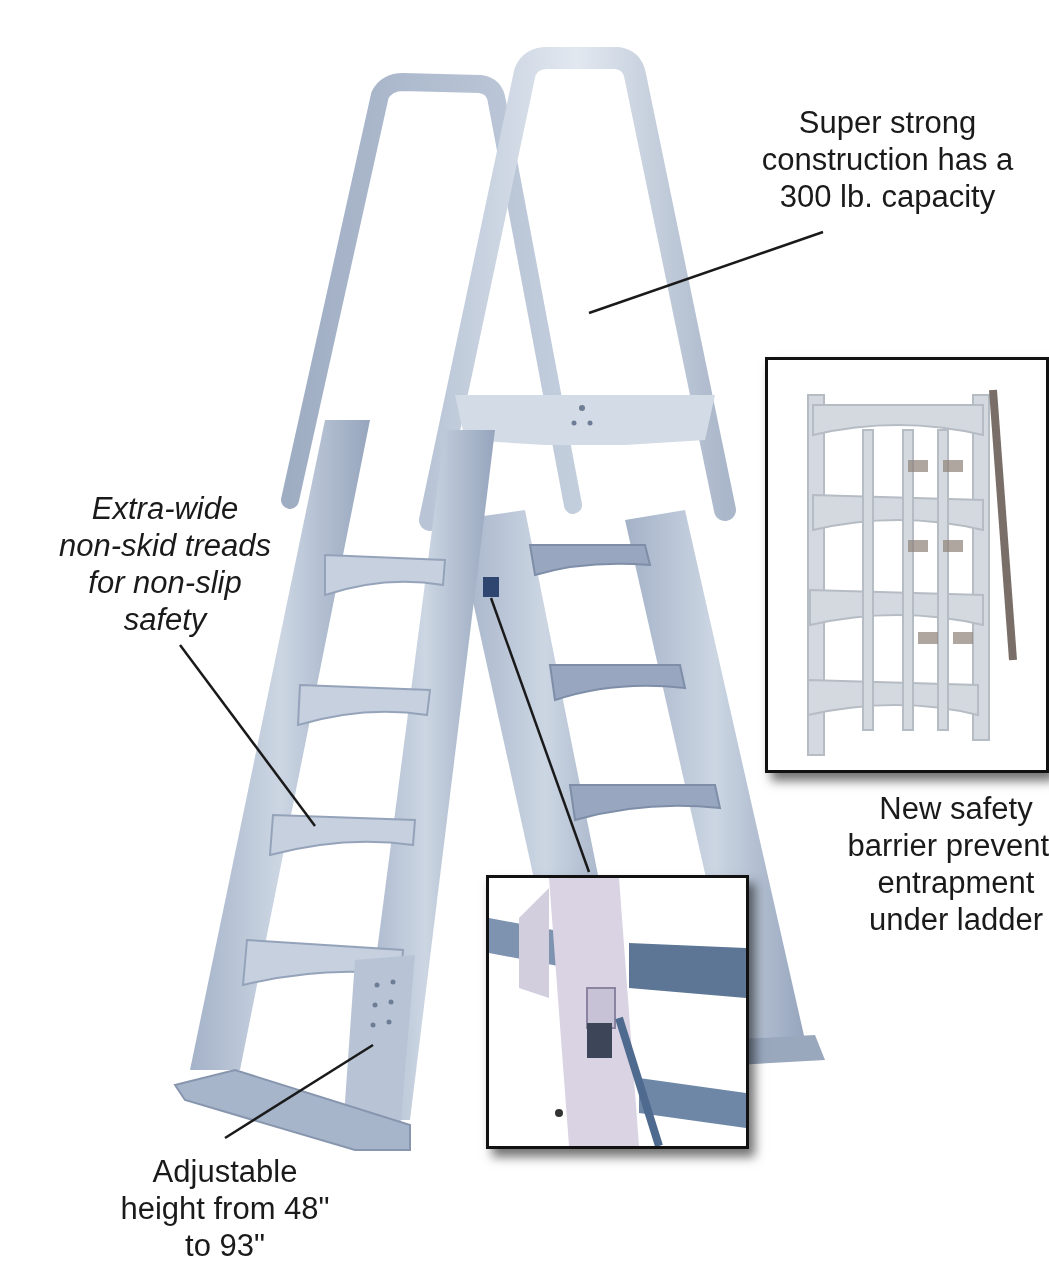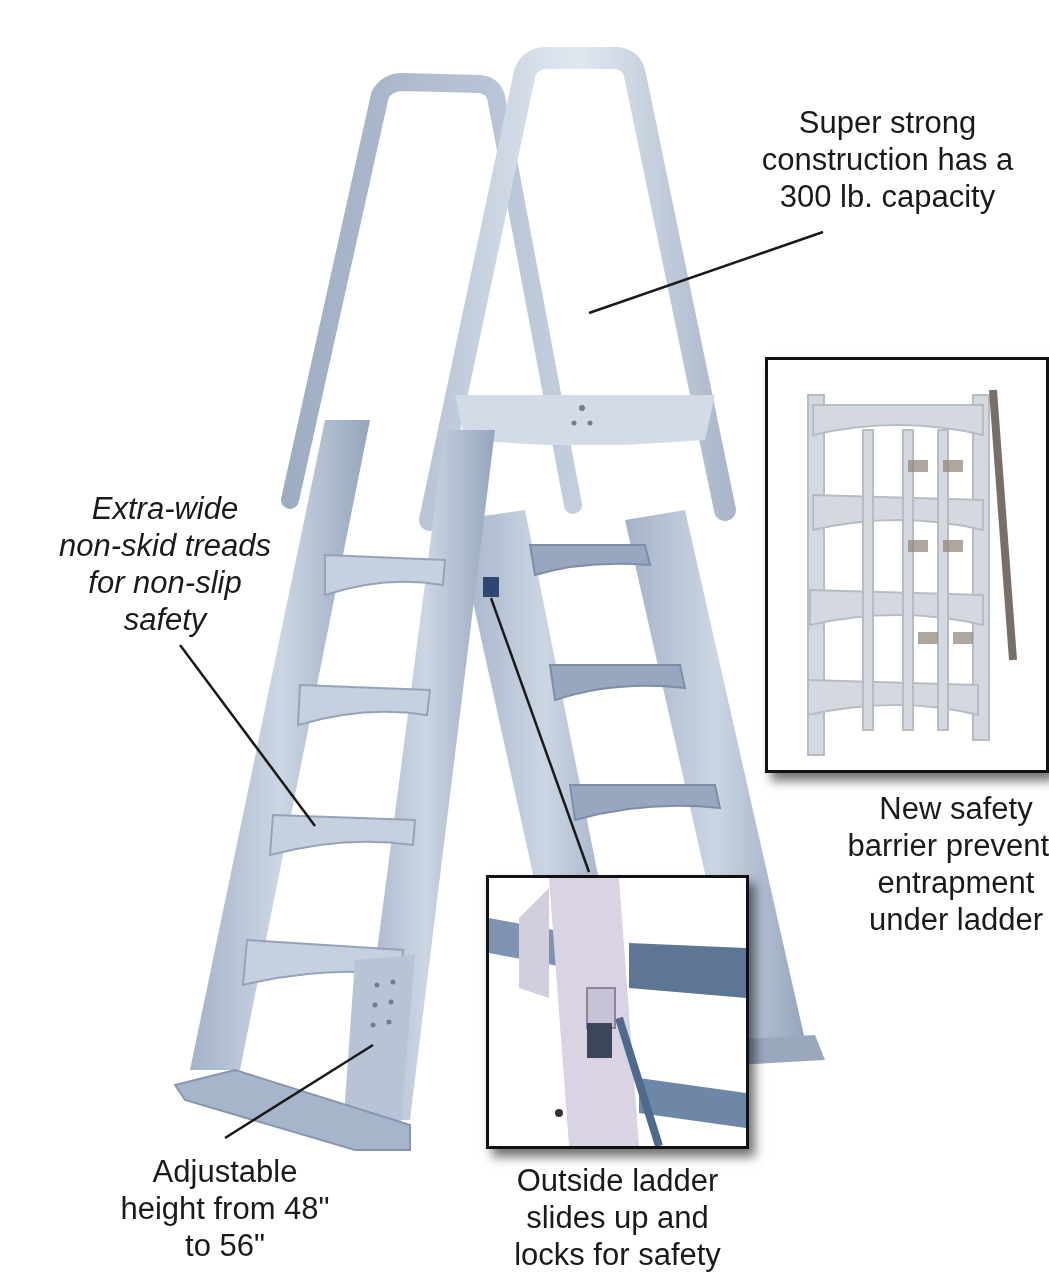--- a/index.html
+++ b/index.html
@@ -145,17 +145,14 @@
   <div class="callout" style="left:0px; top:490px; width:280px;font-style:italic;">Extra-wide
 non-skid treads
 for non-slip
 safety</div>
   <div class="callout" style="left:786px; top:790px; width:290px;">New safety
 barrier prevents
 entrapment
 under ladder</div>
   <div class="callout" style="left:55px; top:1153px; width:290px;">Adjustable
 height from 48"
-to 56"</div>
-  <div class="callout" style="left:450px; top:1162px; width:285px;">Outside ladder
-slides up and
-locks for safety</div>
+to 93"</div>
 </div>
 
 </body></html>

